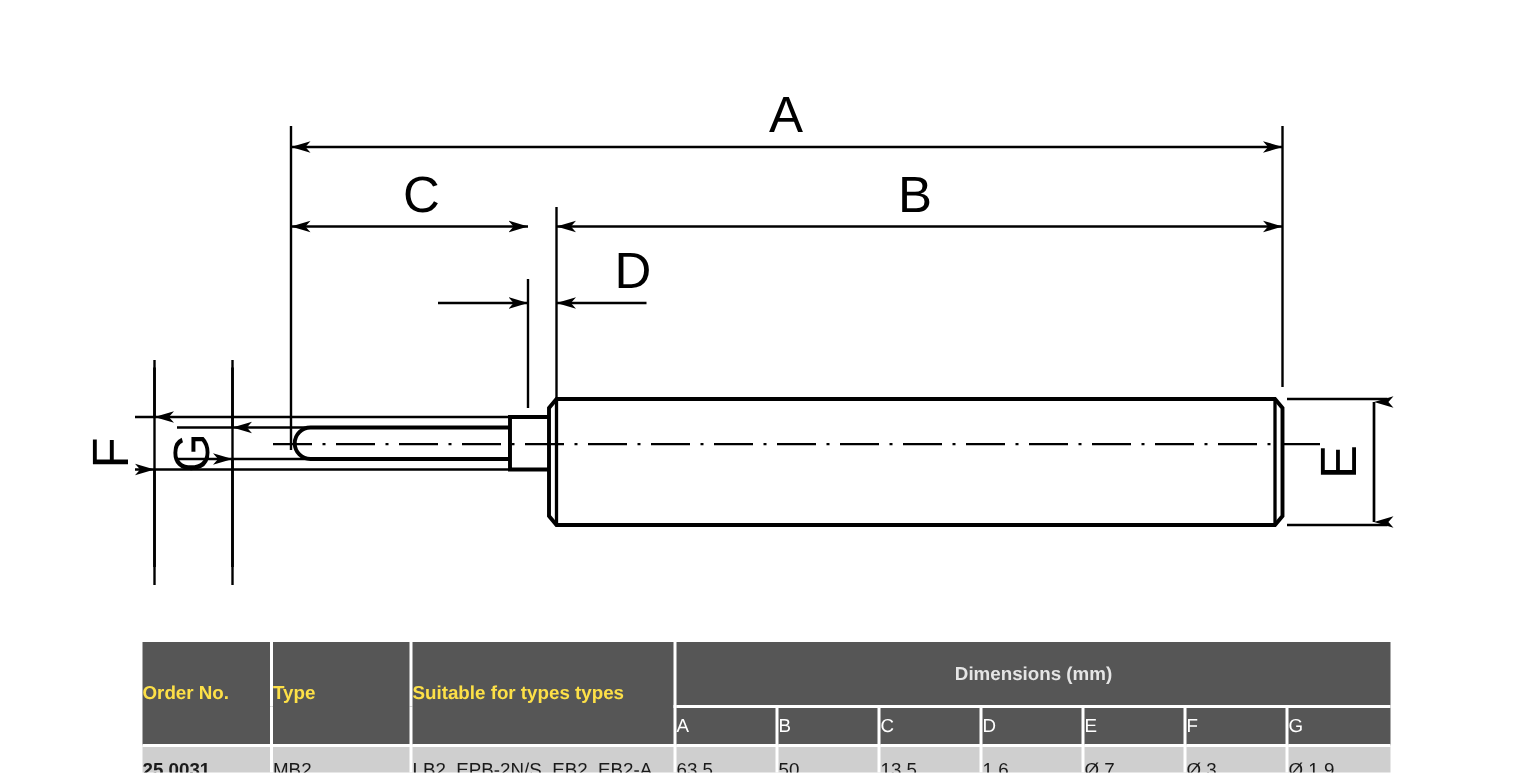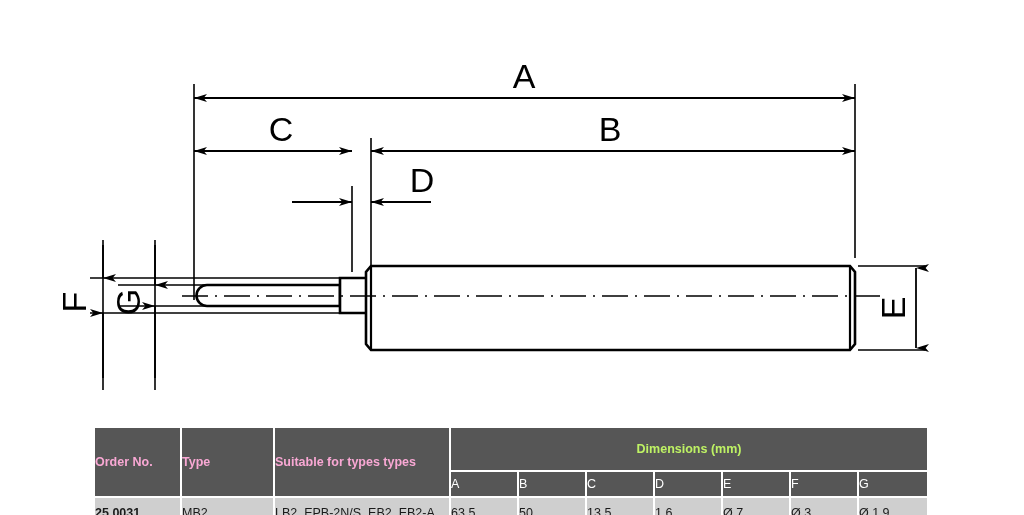--- a/index.html
+++ b/index.html
@@ -2,27 +2,27 @@
 <html><head>
 <meta charset="utf-8">
 <style>
   html,body{margin:0;padding:0;background:#ffffff;}
   body{width:1024px;height:515px;position:relative;overflow:hidden;
        font-family:"Liberation Sans",sans-serif;}
   #drawing{position:absolute;left:0;top:0;width:1024px;height:515px;}
   .tbl{position:absolute;left:95px;top:428px;width:832px;
        border-collapse:collapse;table-layout:fixed;}
   .tbl td{padding:0;margin:0;}
-  .hdr{background:#565656;color:#f9a8d4;font-size:12.5px;font-weight:bold;
+  .hdr{background:#565656;color:#fde047;font-size:12.5px;font-weight:bold;
        height:42px;vertical-align:middle;padding-left:9px;
        border-right:2px solid #ffffff;border-bottom:2px solid #ffffff;}
   .sub{background:#565656;color:#ffffff;font-size:12.5px;font-weight:normal;
        height:24px;vertical-align:middle;padding-left:9px;
        border-right:2px solid #ffffff;border-bottom:2px solid #ffffff;}
-  .dimhdr{background:#565656;color:#bef264;font-size:12.5px;font-weight:bold;
+  .dimhdr{background:#565656;color:#e5e5e5;font-size:12.5px;font-weight:bold;
           height:42px;vertical-align:middle;text-align:center;
           border-right:2px solid #ffffff;border-bottom:2px solid #ffffff;}
   .cell{background:#cfcfcf;color:#1a1a1a;font-size:12.5px;height:30px;
         vertical-align:middle;padding-left:9px;
         border-right:2px solid #ffffff;}
   .cell.b{font-weight:bold;}
   .nobr{border-right:none;}
 </style>
 </head>
 <body>

